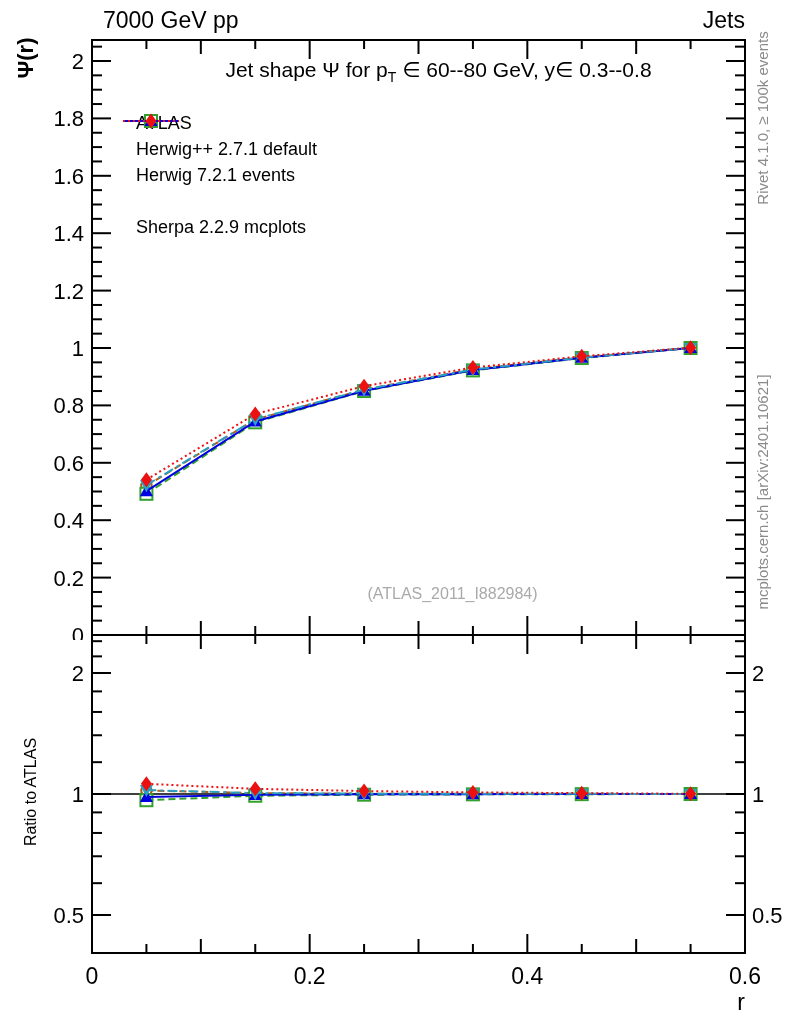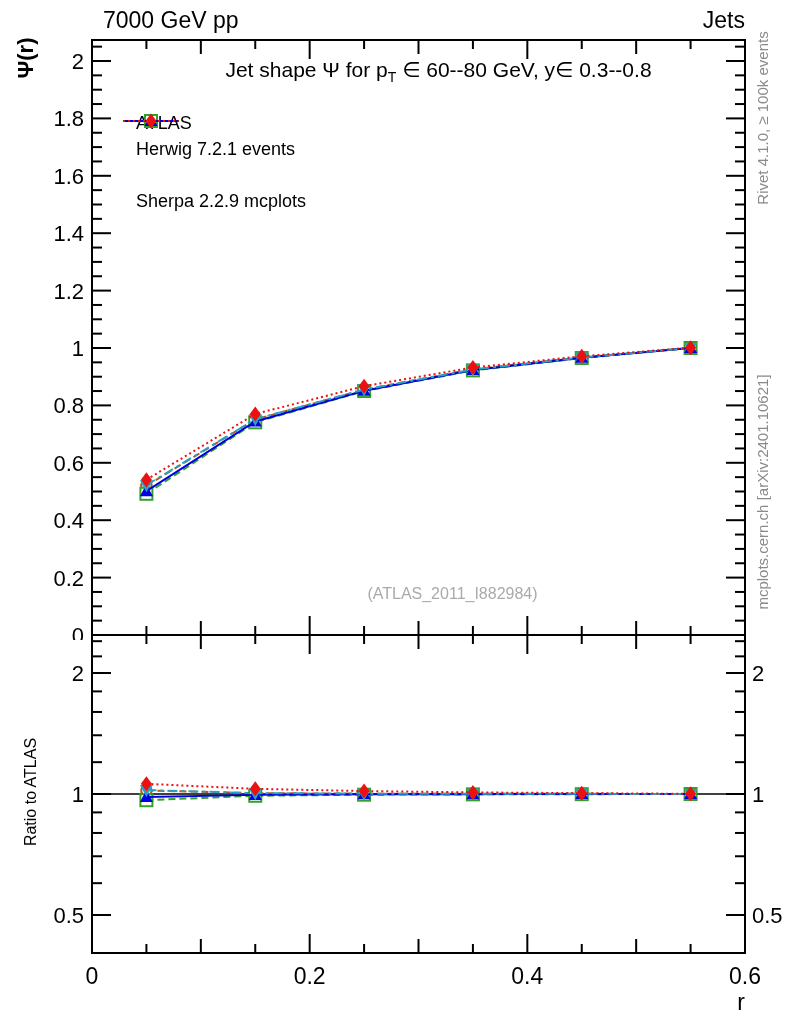--- a/index.html
+++ b/index.html
@@ -363,20 +363,29 @@
       <div class="legend-row">
         <svg class="legend-swatch" viewBox="0 0 56 20">
           <g>
             <rect x="22.5" y="4.5" width="11" height="11" fill="#000000"></rect>
           </g>
         </svg>
         <span class="legend-label">ATLAS</span>
       </div>
       <div class="legend-row">
         <svg class="legend-swatch" viewBox="0 0 56 20">
+          <line x1="0" y1="10" x2="56" y2="10" stroke="#b05c16" stroke-width="2" stroke-dasharray="7,4"></line>
+          <g>
+            <circle cx="28" cy="10" r="5.2" fill="#fff" stroke="#b05c16" stroke-width="2"></circle>
+          </g>
+        </svg>
+        <span class="legend-label">Herwig++ 2.7.1 default</span>
+      </div>
+      <div class="legend-row">
+        <svg class="legend-swatch" viewBox="0 0 56 20">
           <line x1="0" y1="10" x2="56" y2="10" stroke="#33a02c" stroke-width="2" stroke-dasharray="7,4"></line>
           <g>
             <rect x="22" y="4" width="12" height="12" fill="#fff" stroke="#33a02c" stroke-width="2"></rect>
           </g>
         </svg>
         <span class="legend-label">Herwig 7.2.1 events</span>
       </div>
       <div class="legend-row">
         <svg class="legend-swatch" viewBox="0 0 56 20">
           <line x1="0" y1="10" x2="56" y2="10" stroke="#0000e0" stroke-width="2"></line>

